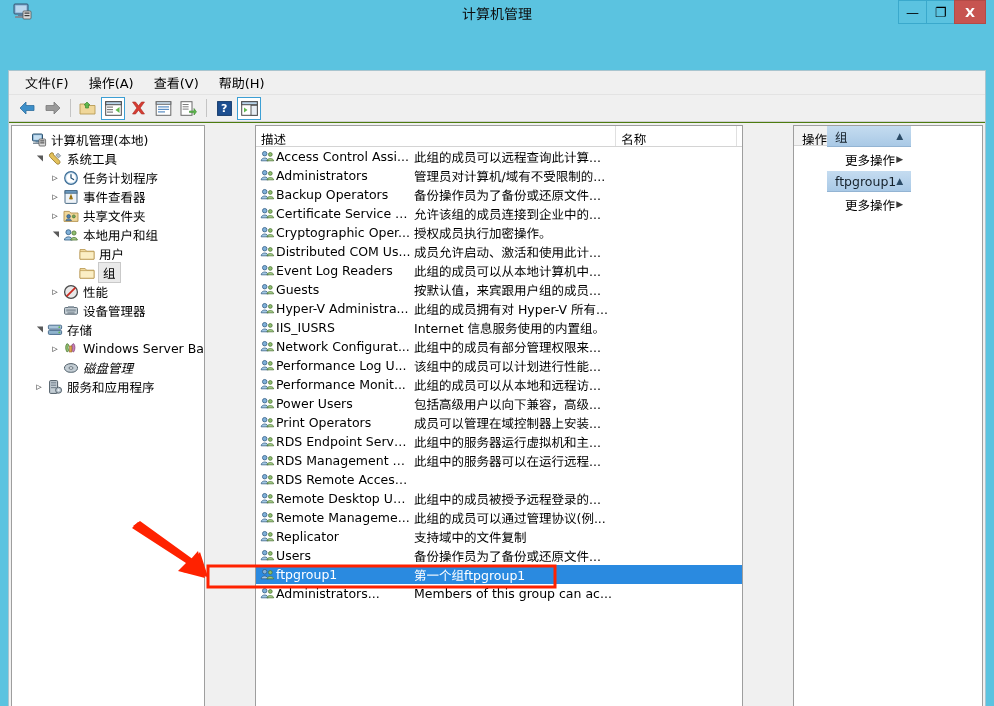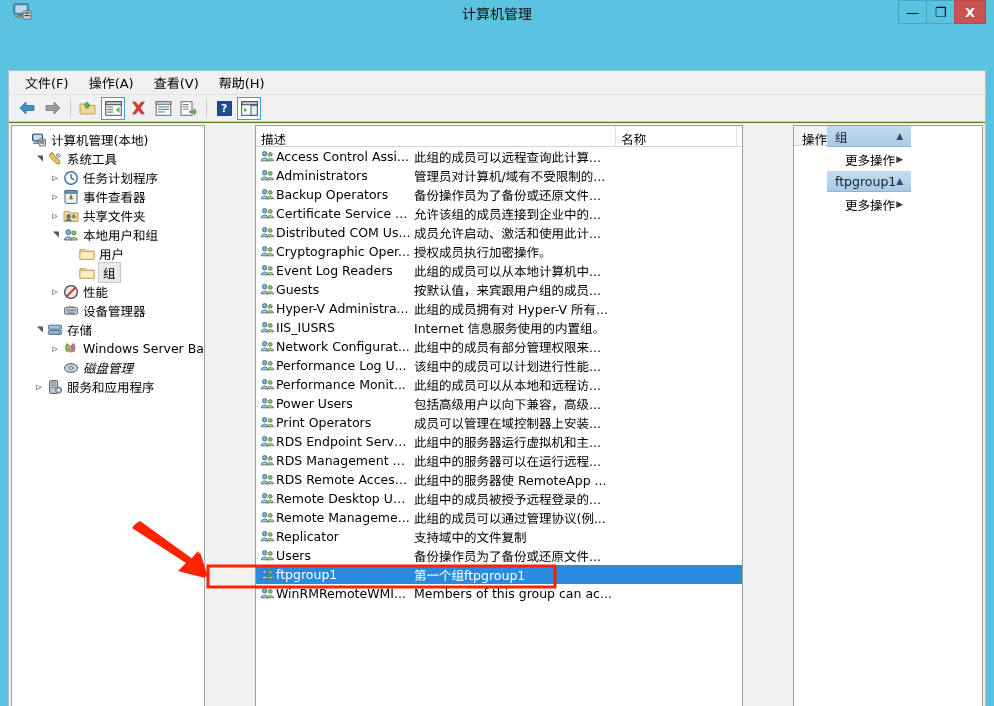--- a/index.html
+++ b/index.html
@@ -632,44 +632,44 @@
             </div>
             <div class="list-row">
               <span class="g-icon">
                 <svg width="15" height="15" viewBox="0 0 16 16">
                   <circle cx="5" cy="5" r="2.4" fill="#7fb0d9" stroke="#2f5a80" stroke-width="0.8"></circle>
                   <path d="M1.2 12.6 C1.6 8.6 8.4 8.6 8.8 12.6 Z" fill="#a3c8e4" stroke="#2f5a80" stroke-width="0.8"></path>
                   <circle cx="11" cy="5.8" r="2" fill="#8fbf6e" stroke="#4b7234" stroke-width="0.8"></circle>
                   <path d="M7.4 12.6 C7.8 9.4 14.2 9.4 14.6 12.6 Z" fill="#a7d189" stroke="#4b7234" stroke-width="0.8"></path>
                 </svg>
               </span>
+              <span class="c-name">Cryptographic Oper...</span>
+              <span class="c-desc">授权成员执行加密操作。</span>
+            </div>
+            <div class="list-row">
+              <span class="g-icon">
+                <svg width="15" height="15" viewBox="0 0 16 16">
+                  <circle cx="5" cy="5" r="2.4" fill="#7fb0d9" stroke="#2f5a80" stroke-width="0.8"></circle>
+                  <path d="M1.2 12.6 C1.6 8.6 8.4 8.6 8.8 12.6 Z" fill="#a3c8e4" stroke="#2f5a80" stroke-width="0.8"></path>
+                  <circle cx="11" cy="5.8" r="2" fill="#8fbf6e" stroke="#4b7234" stroke-width="0.8"></circle>
+                  <path d="M7.4 12.6 C7.8 9.4 14.2 9.4 14.6 12.6 Z" fill="#a7d189" stroke="#4b7234" stroke-width="0.8"></path>
+                </svg>
+              </span>
               <span class="c-name">Distributed COM Us...</span>
               <span class="c-desc">成员允许启动、激活和使用此计...</span>
             </div>
             <div class="list-row">
               <span class="g-icon">
                 <svg width="15" height="15" viewBox="0 0 16 16">
                   <circle cx="5" cy="5" r="2.4" fill="#7fb0d9" stroke="#2f5a80" stroke-width="0.8"></circle>
                   <path d="M1.2 12.6 C1.6 8.6 8.4 8.6 8.8 12.6 Z" fill="#a3c8e4" stroke="#2f5a80" stroke-width="0.8"></path>
                   <circle cx="11" cy="5.8" r="2" fill="#8fbf6e" stroke="#4b7234" stroke-width="0.8"></circle>
                   <path d="M7.4 12.6 C7.8 9.4 14.2 9.4 14.6 12.6 Z" fill="#a7d189" stroke="#4b7234" stroke-width="0.8"></path>
                 </svg>
               </span>
-              <span class="c-name">Cryptographic Oper...</span>
-              <span class="c-desc">授权成员执行加密操作。</span>
-            </div>
-            <div class="list-row">
-              <span class="g-icon">
-                <svg width="15" height="15" viewBox="0 0 16 16">
-                  <circle cx="5" cy="5" r="2.4" fill="#7fb0d9" stroke="#2f5a80" stroke-width="0.8"></circle>
-                  <path d="M1.2 12.6 C1.6 8.6 8.4 8.6 8.8 12.6 Z" fill="#a3c8e4" stroke="#2f5a80" stroke-width="0.8"></path>
-                  <circle cx="11" cy="5.8" r="2" fill="#8fbf6e" stroke="#4b7234" stroke-width="0.8"></circle>
-                  <path d="M7.4 12.6 C7.8 9.4 14.2 9.4 14.6 12.6 Z" fill="#a7d189" stroke="#4b7234" stroke-width="0.8"></path>
-                </svg>
-              </span>
               <span class="c-name">Event Log Readers</span>
               <span class="c-desc">此组的成员可以从本地计算机中...</span>
             </div>
             <div class="list-row">
               <span class="g-icon">
                 <svg width="15" height="15" viewBox="0 0 16 16">
                   <circle cx="5" cy="5" r="2.4" fill="#7fb0d9" stroke="#2f5a80" stroke-width="0.8"></circle>
                   <path d="M1.2 12.6 C1.6 8.6 8.4 8.6 8.8 12.6 Z" fill="#a3c8e4" stroke="#2f5a80" stroke-width="0.8"></path>
                   <circle cx="11" cy="5.8" r="2" fill="#8fbf6e" stroke="#4b7234" stroke-width="0.8"></circle>
                   <path d="M7.4 12.6 C7.8 9.4 14.2 9.4 14.6 12.6 Z" fill="#a7d189" stroke="#4b7234" stroke-width="0.8"></path>
@@ -789,21 +789,20 @@
             <div class="list-row">
               <span class="g-icon">
                 <svg width="15" height="15" viewBox="0 0 16 16">
                   <circle cx="5" cy="5" r="2.4" fill="#7fb0d9" stroke="#2f5a80" stroke-width="0.8"></circle>
                   <path d="M1.2 12.6 C1.6 8.6 8.4 8.6 8.8 12.6 Z" fill="#a3c8e4" stroke="#2f5a80" stroke-width="0.8"></path>
                   <circle cx="11" cy="5.8" r="2" fill="#8fbf6e" stroke="#4b7234" stroke-width="0.8"></circle>
                   <path d="M7.4 12.6 C7.8 9.4 14.2 9.4 14.6 12.6 Z" fill="#a7d189" stroke="#4b7234" stroke-width="0.8"></path>
                 </svg>
               </span>
               <span class="c-name">RDS Remote Access...</span>
-              <span class="c-desc">此组中的服务器使 RemoteApp ...</span>
             </div>
             <div class="list-row">
               <span class="g-icon">
                 <svg width="15" height="15" viewBox="0 0 16 16">
                   <circle cx="5" cy="5" r="2.4" fill="#7fb0d9" stroke="#2f5a80" stroke-width="0.8"></circle>
                   <path d="M1.2 12.6 C1.6 8.6 8.4 8.6 8.8 12.6 Z" fill="#a3c8e4" stroke="#2f5a80" stroke-width="0.8"></path>
                   <circle cx="11" cy="5.8" r="2" fill="#8fbf6e" stroke="#4b7234" stroke-width="0.8"></circle>
                   <path d="M7.4 12.6 C7.8 9.4 14.2 9.4 14.6 12.6 Z" fill="#a7d189" stroke="#4b7234" stroke-width="0.8"></path>
                 </svg>
               </span>
@@ -860,21 +859,21 @@
             </div>
             <div class="list-row">
               <span class="g-icon">
                 <svg width="15" height="15" viewBox="0 0 16 16">
                   <circle cx="5" cy="5" r="2.4" fill="#7fb0d9" stroke="#2f5a80" stroke-width="0.8"></circle>
                   <path d="M1.2 12.6 C1.6 8.6 8.4 8.6 8.8 12.6 Z" fill="#a3c8e4" stroke="#2f5a80" stroke-width="0.8"></path>
                   <circle cx="11" cy="5.8" r="2" fill="#8fbf6e" stroke="#4b7234" stroke-width="0.8"></circle>
                   <path d="M7.4 12.6 C7.8 9.4 14.2 9.4 14.6 12.6 Z" fill="#a7d189" stroke="#4b7234" stroke-width="0.8"></path>
                 </svg>
               </span>
-              <span class="c-name">WinRMRemoteWMI...</span>
+              <span class="c-name">Administrators...</span>
               <span class="c-desc">Members of this group can ac...</span>
             </div>
           </div>
       </div>
 
       <div class="pane-actions">
         <div class="act-title">操作</div>
         <div id="actions-body">
             <div class="act-group-head">
               <span>组</span>

